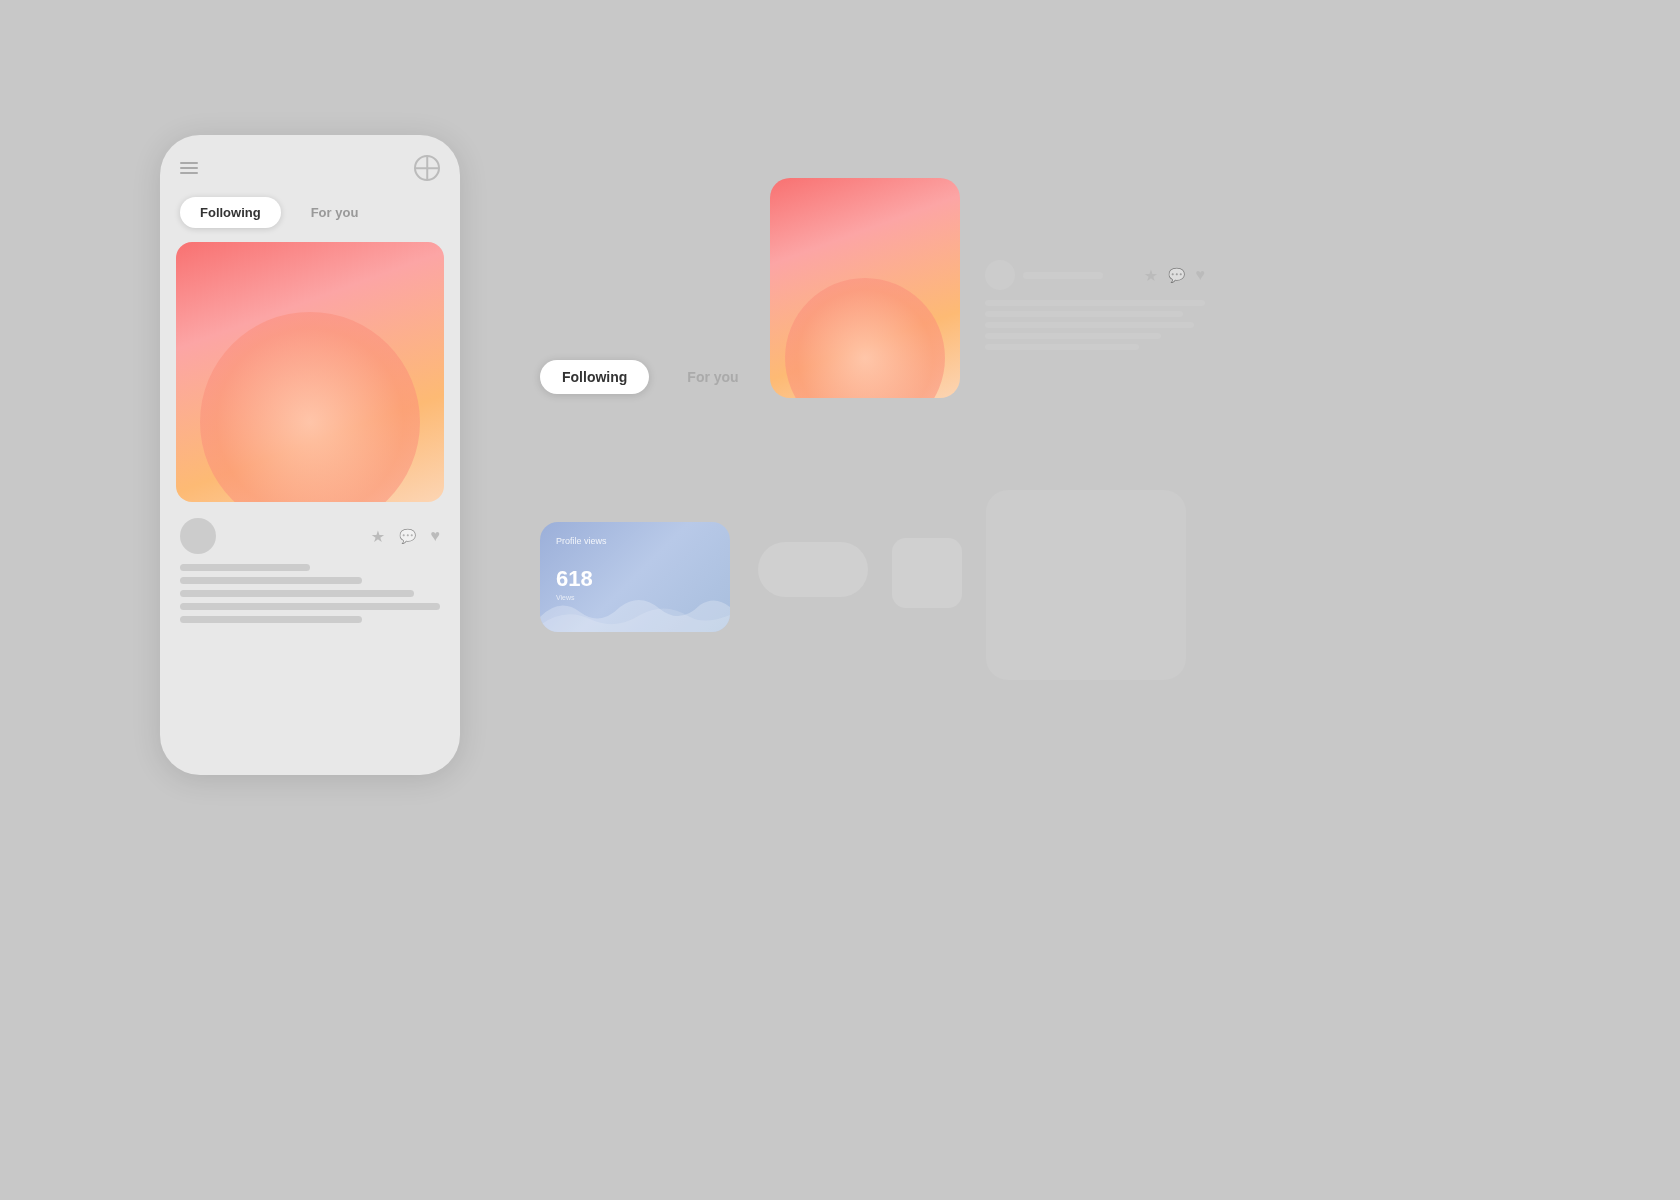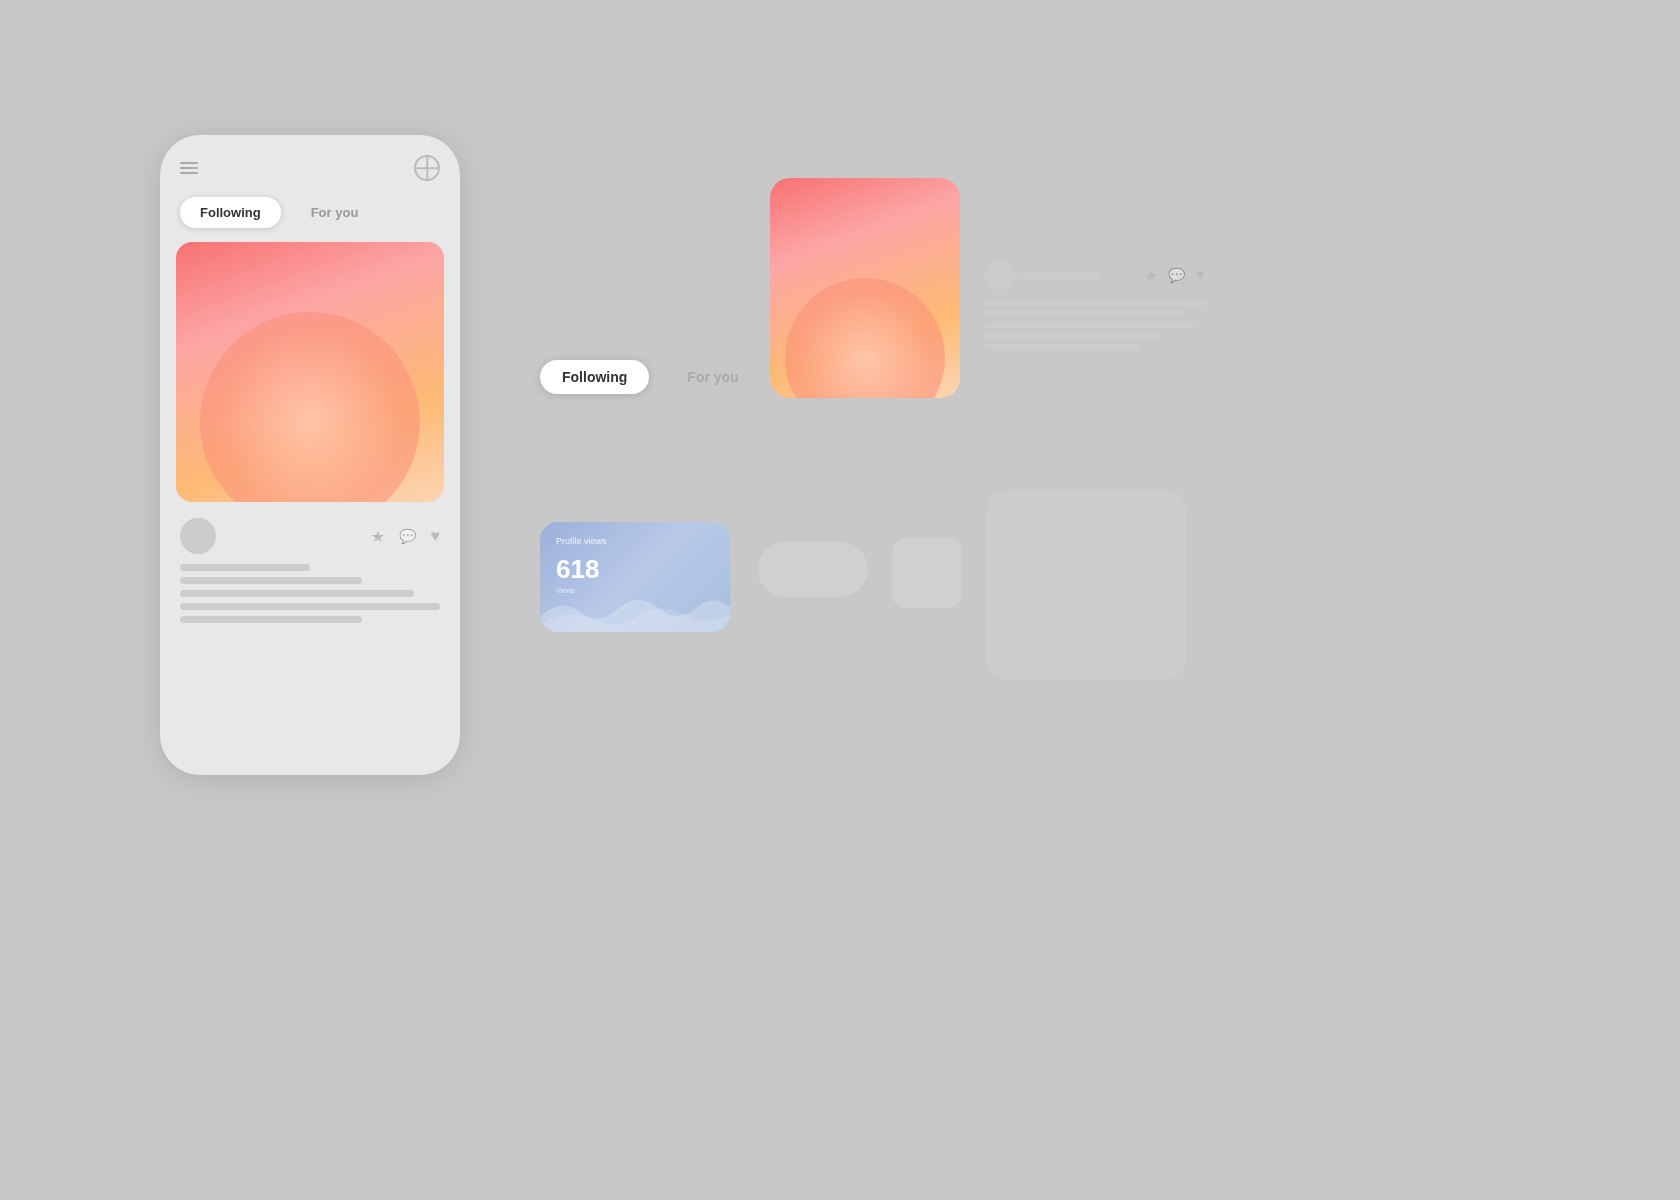--- a/index.html
+++ b/index.html
@@ -277,25 +277,25 @@
       border-radius: 18px;
       background: linear-gradient(135deg, #9bafd9 0%, #b8c9e8 50%, #a8bedd 100%);
       padding: 14px 16px;
       overflow: hidden;
     }
 
     .stats-label {
       font-size: 9px;
       color: rgba(255,255,255,0.85);
       font-weight: 500;
-      margin-bottom: 8px;
+      margin-bottom: 20px;
     }
 
     .stats-value {
-      font-size: 26px;
+      font-size: 22px;
       color: white;
       font-weight: 700;
       margin-bottom: 2px;
     }
 
     .stats-sublabel {
       font-size: 7px;
       color: rgba(255,255,255,0.7);
       margin-bottom: 10px;
     }

